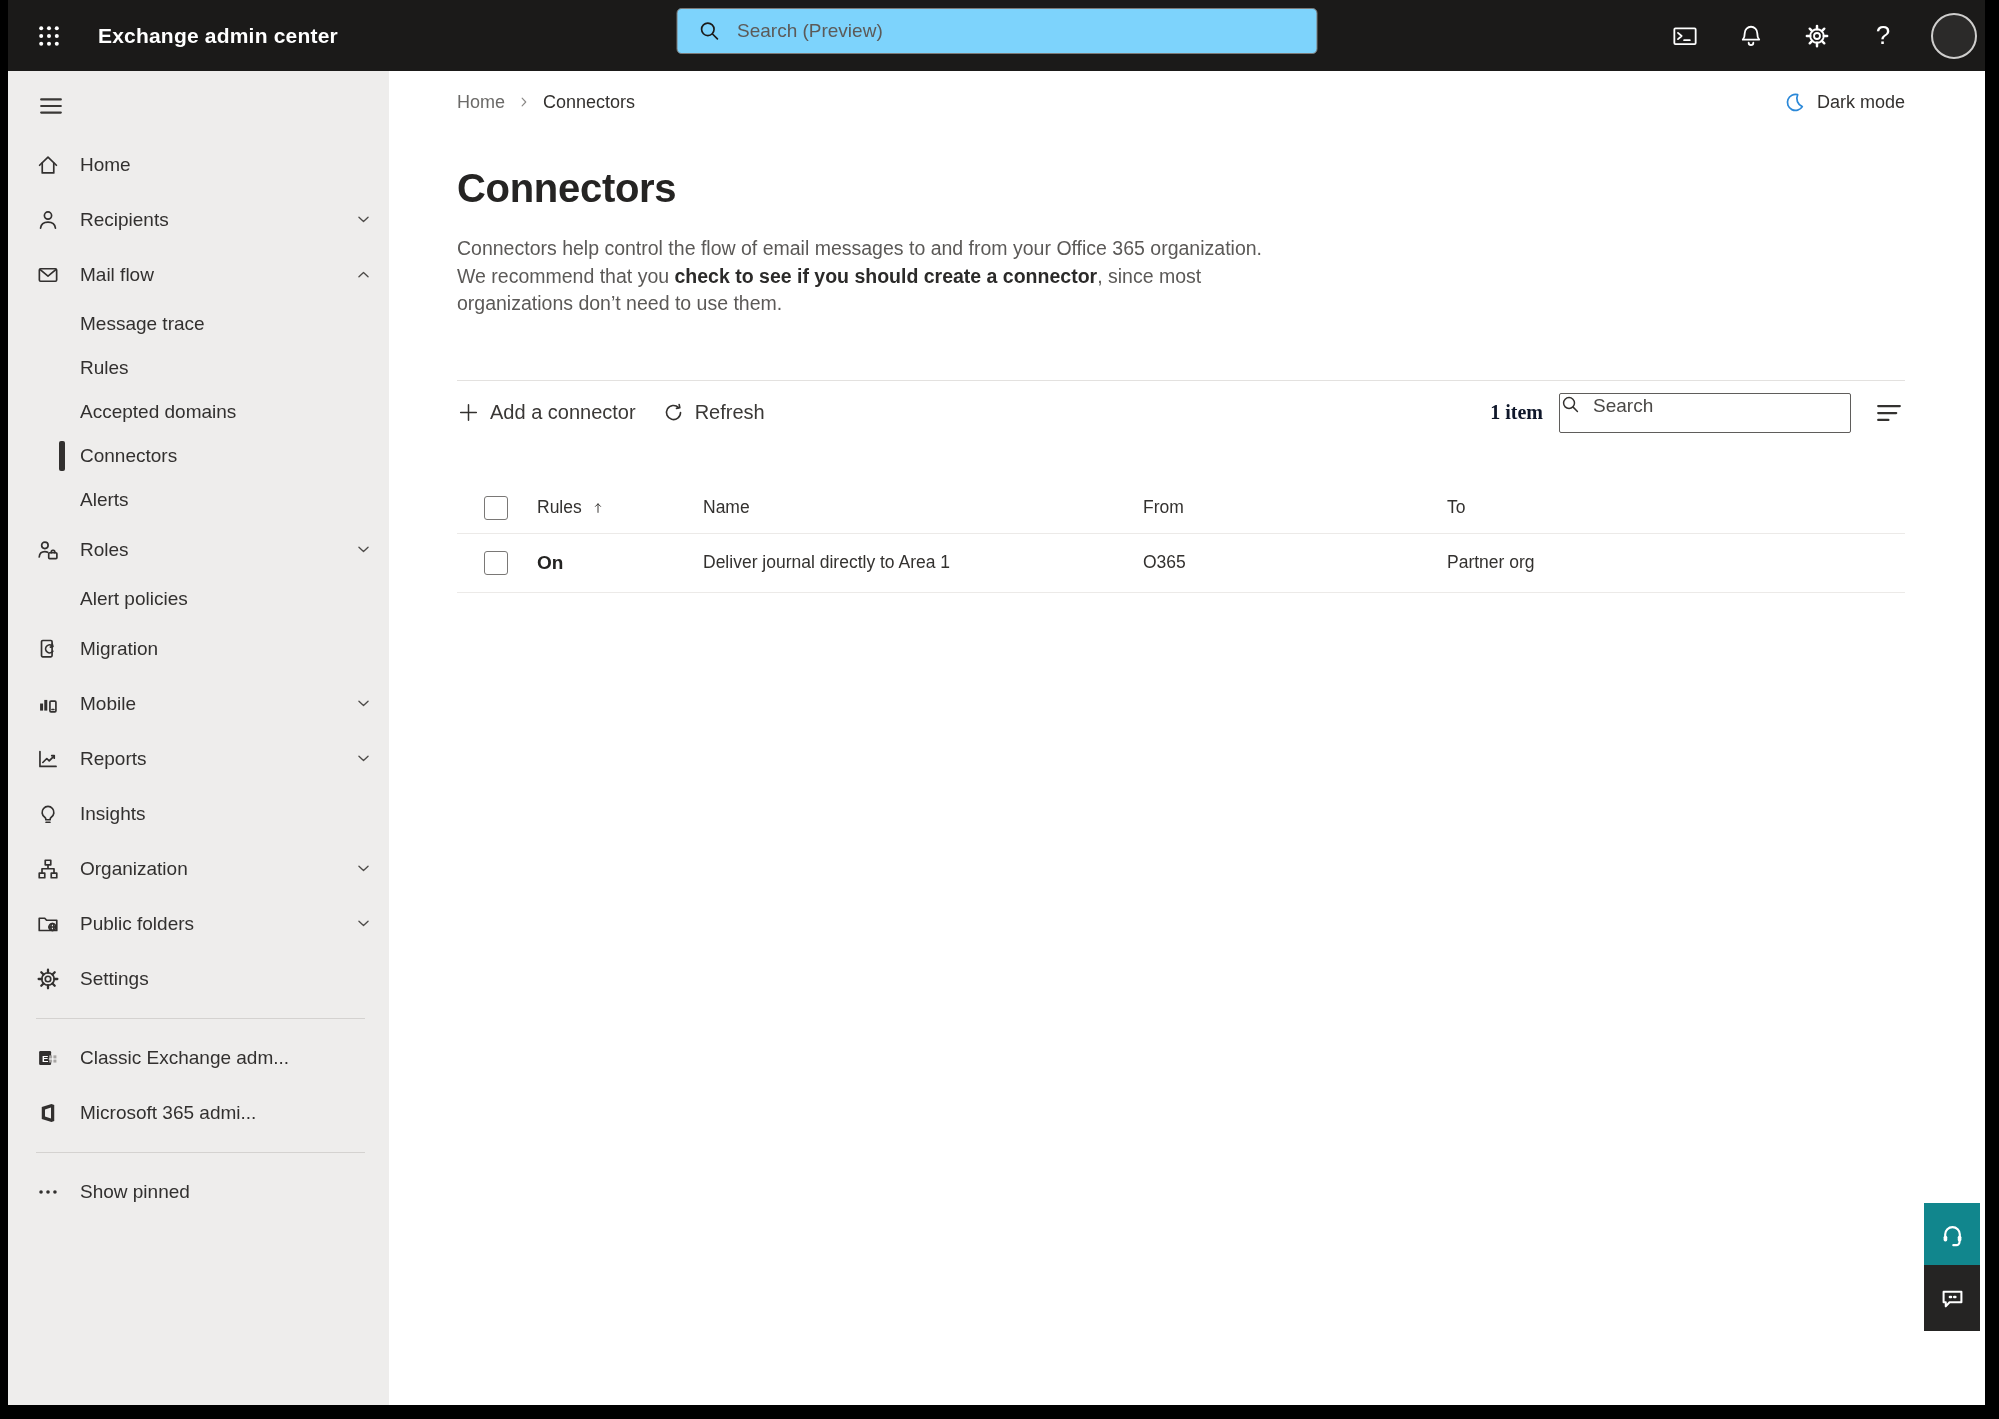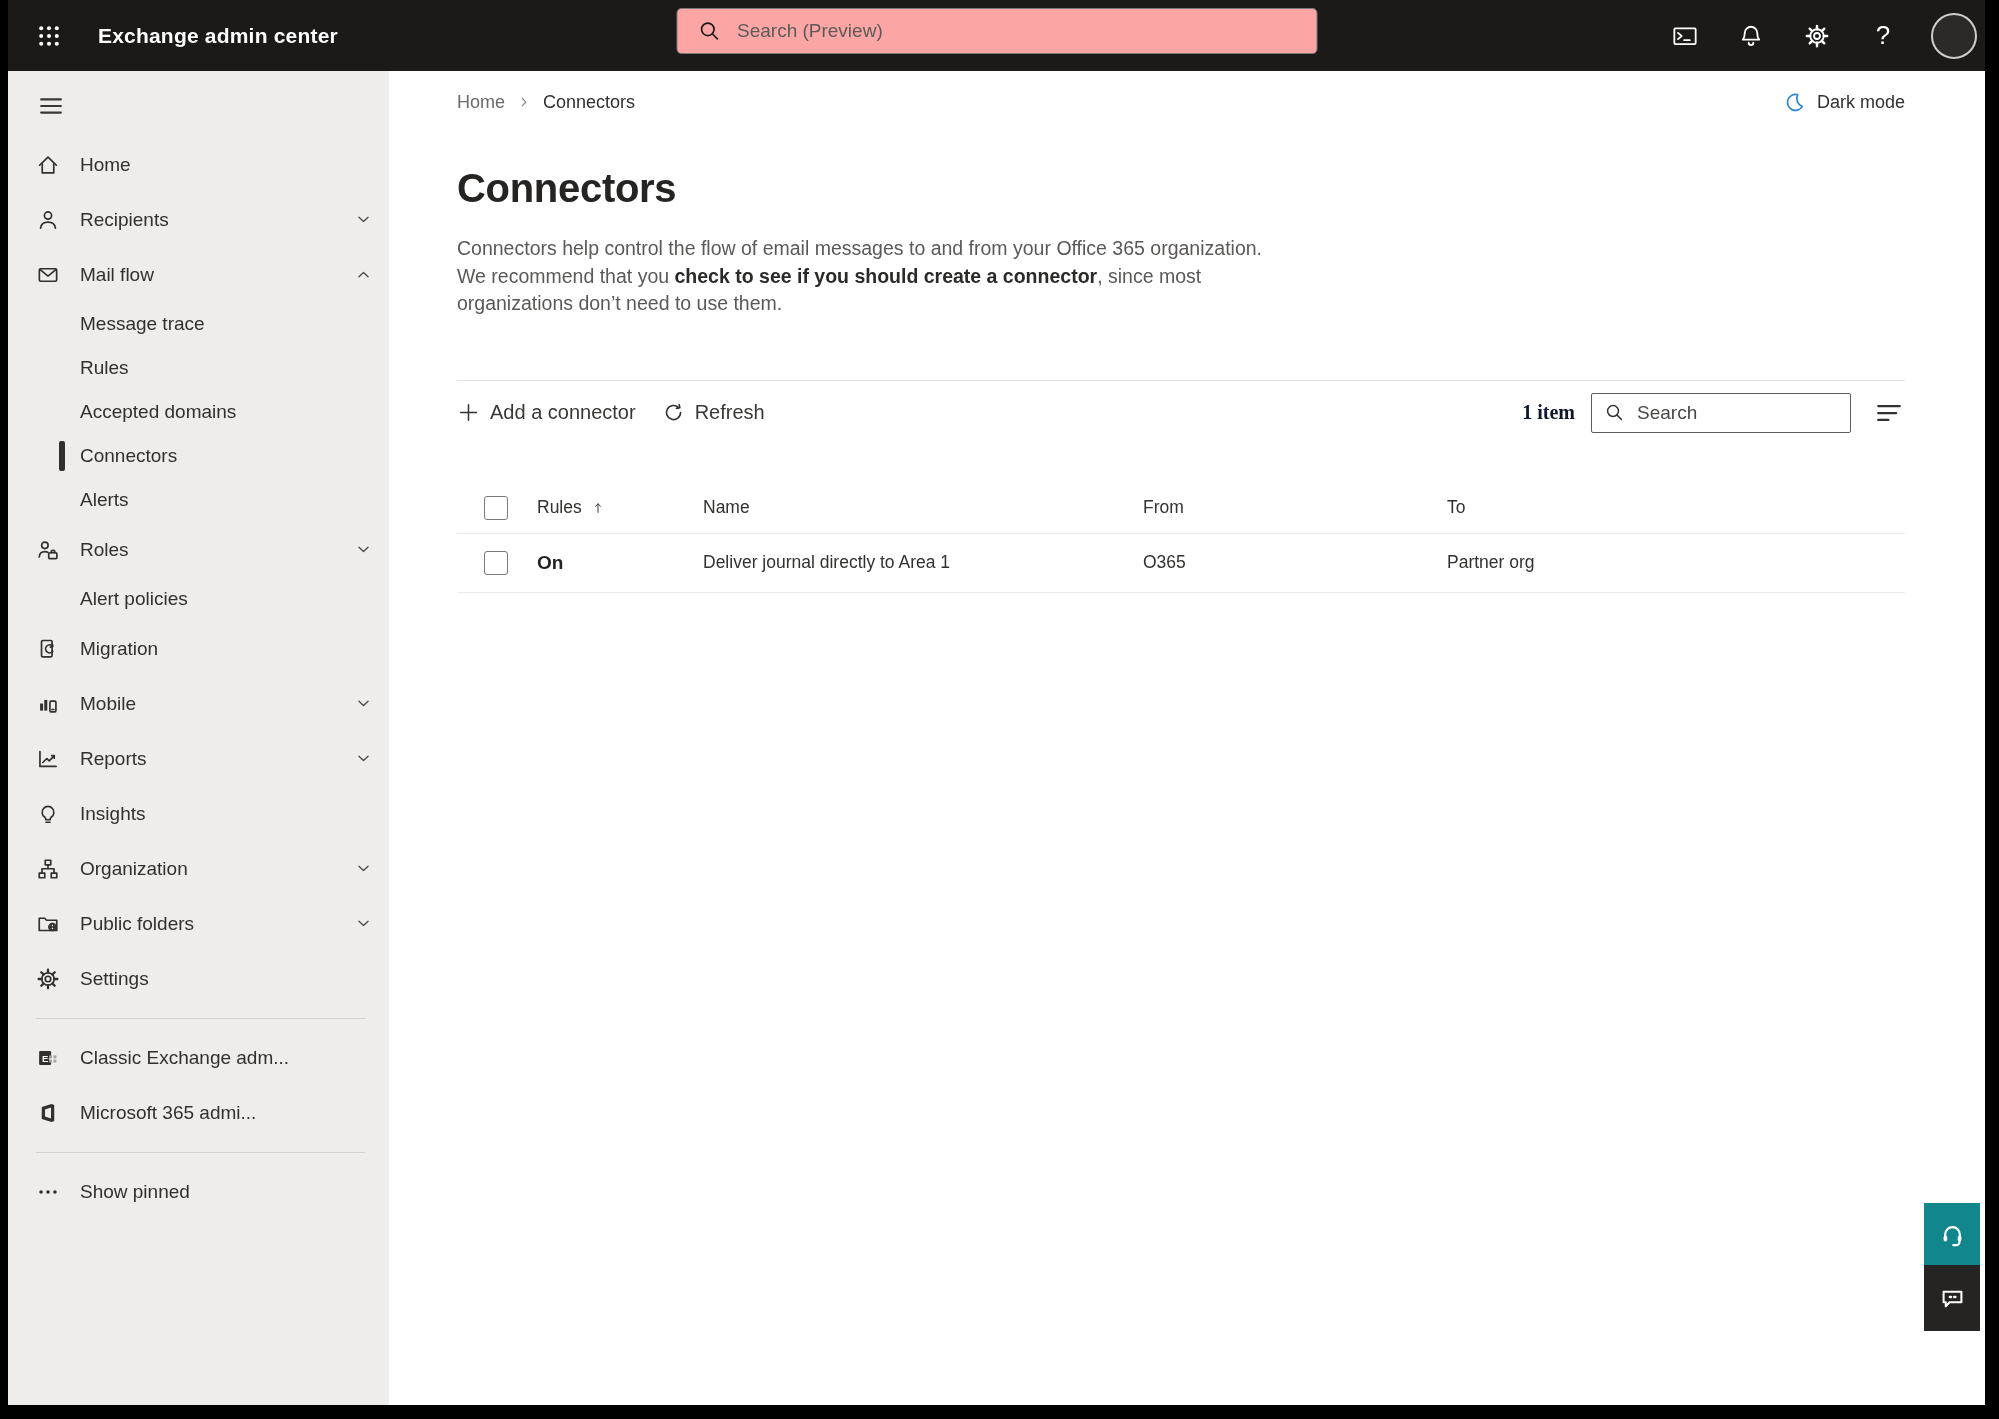--- a/index.html
+++ b/index.html
@@ -7,21 +7,21 @@
     width:1999px;height:1419px;background:#000;overflow:hidden;position:relative;
     font-family:"Liberation Sans", sans-serif;-webkit-font-smoothing:antialiased;
   }
   .app{position:absolute;left:8px;top:0;width:1977px;height:1405px;display:flex;flex-direction:column;}
 
   
   .topbar{flex:0 0 71px;background:#1b1a19;display:flex;align-items:center;position:relative;z-index:5;}
   .waffle-btn{width:38px;height:38px;margin-left:22px;display:flex;align-items:center;justify-content:center;color:#fff;cursor:pointer;}
   .topbar-title{color:#fff;font-size:21px;font-weight:600;margin-left:30px;letter-spacing:.2px;}
   .topbar-search{position:absolute;left:50%;transform:translateX(-50%);top:8px;width:641px;height:46px;
-    background:#fca5a5;border:1px solid #7c7a78;border-radius:5px;display:flex;align-items:center;padding:0 14px 0 20px;box-sizing:border-box;}
+    background:#7dd3fc;border:1px solid #7c7a78;border-radius:5px;display:flex;align-items:center;padding:0 14px 0 20px;box-sizing:border-box;}
   .topbar-search .sicon{width:24px;height:24px;color:#1b1a19;flex:0 0 auto;}
   .topbar-search input{flex:1;border:none;outline:none;background:transparent;font-size:19px;color:#3a3836;margin-left:14px;font-family:inherit;}
   .topbar-search input::placeholder{color:#5c5a58;opacity:1;}
   .topbar-right{margin-left:auto;display:flex;align-items:center;gap:30px;padding-right:8px;}
   .tb-icon{width:36px;height:36px;display:flex;align-items:center;justify-content:center;color:#fff;cursor:pointer;}
   .tb-icon svg{width:26px;height:26px;}
   .tb-help{font-size:26px;color:#fff;font-weight:400;}
   .avatar{width:46px;height:46px;border-radius:50%;border:2px solid #cfcecd;background:#2b2a29;box-sizing:border-box;cursor:pointer;}
 
   
@@ -59,22 +59,22 @@
   .page-desc{margin-top:24px;max-width:838px;font-size:19.5px;line-height:27.5px;color:#5b5957;}
   .desc-link{color:#2b2a29;font-weight:600;cursor:pointer;}
 
   .rule{border:none;border-top:1px solid #e3e1df;margin:62px 0 0 0;}
   .toolbar{height:64px;display:flex;align-items:center;}
   .tbtn{display:flex;align-items:center;gap:10px;font-size:20px;color:#3a3836;margin-right:26px;cursor:pointer;}
   .tbtn .ticon{width:23px;height:23px;color:#33312f;}
   .tbtn .ticon svg{width:23px;height:23px;display:block;}
   .toolbar-right{margin-left:auto;display:flex;align-items:center;}
   .item-count{font-family:"Liberation Serif", serif;font-weight:700;font-size:20px;color:#0f172a;margin-right:16px;}
-  .list-search{width:260px;height:40px;border:1px solid #5f5d5b;border-radius:2px;display:flex;align-items:center;
-    padding:0 8px 0 12px;box-sizing:border-box;background:#fff;}
+  .list-search{width:292px;height:40px;border:1px solid #5f5d5b;border-radius:2px;display:flex;align-items:flex-start;
+    padding:0 8px 0 0;box-sizing:border-box;background:#fff;}
   .list-search .sicon{width:21px;height:21px;color:#33312f;flex:0 0 auto;}
   .list-search input{flex:1;min-width:0;border:none;outline:none;font-size:19px;color:#3a3836;margin-left:10px;font-family:inherit;}
   .list-search input::placeholder{color:#4a4846;opacity:1;}
   .filter-btn{width:32px;height:32px;margin-left:22px;display:flex;align-items:center;justify-content:center;color:#33312f;cursor:pointer;}
   .filter-btn svg{width:30px;height:30px;}
 
   .table{margin-top:38px;}
   .thead,.trow{display:grid;grid-template-columns:80px 166px 440px 304px 1fr;align-items:center;}
   .thead{height:50px;}
   .trow{height:58px;border-top:1px solid #eceae8;border-bottom:1px solid #eceae8;}

